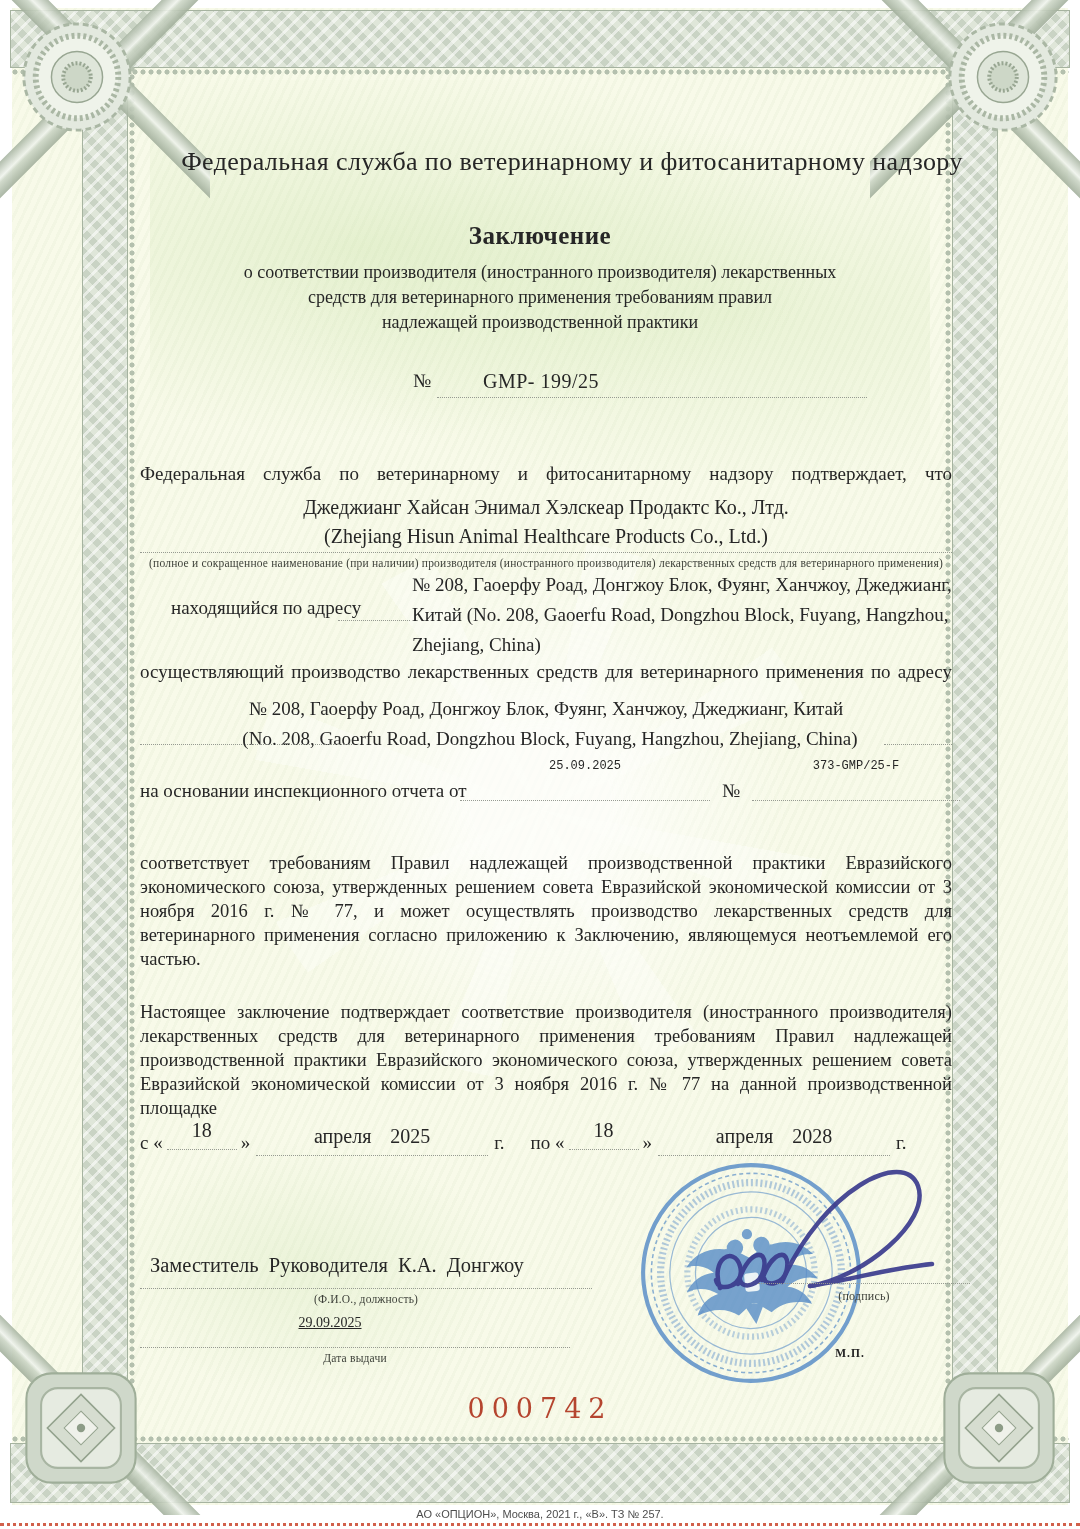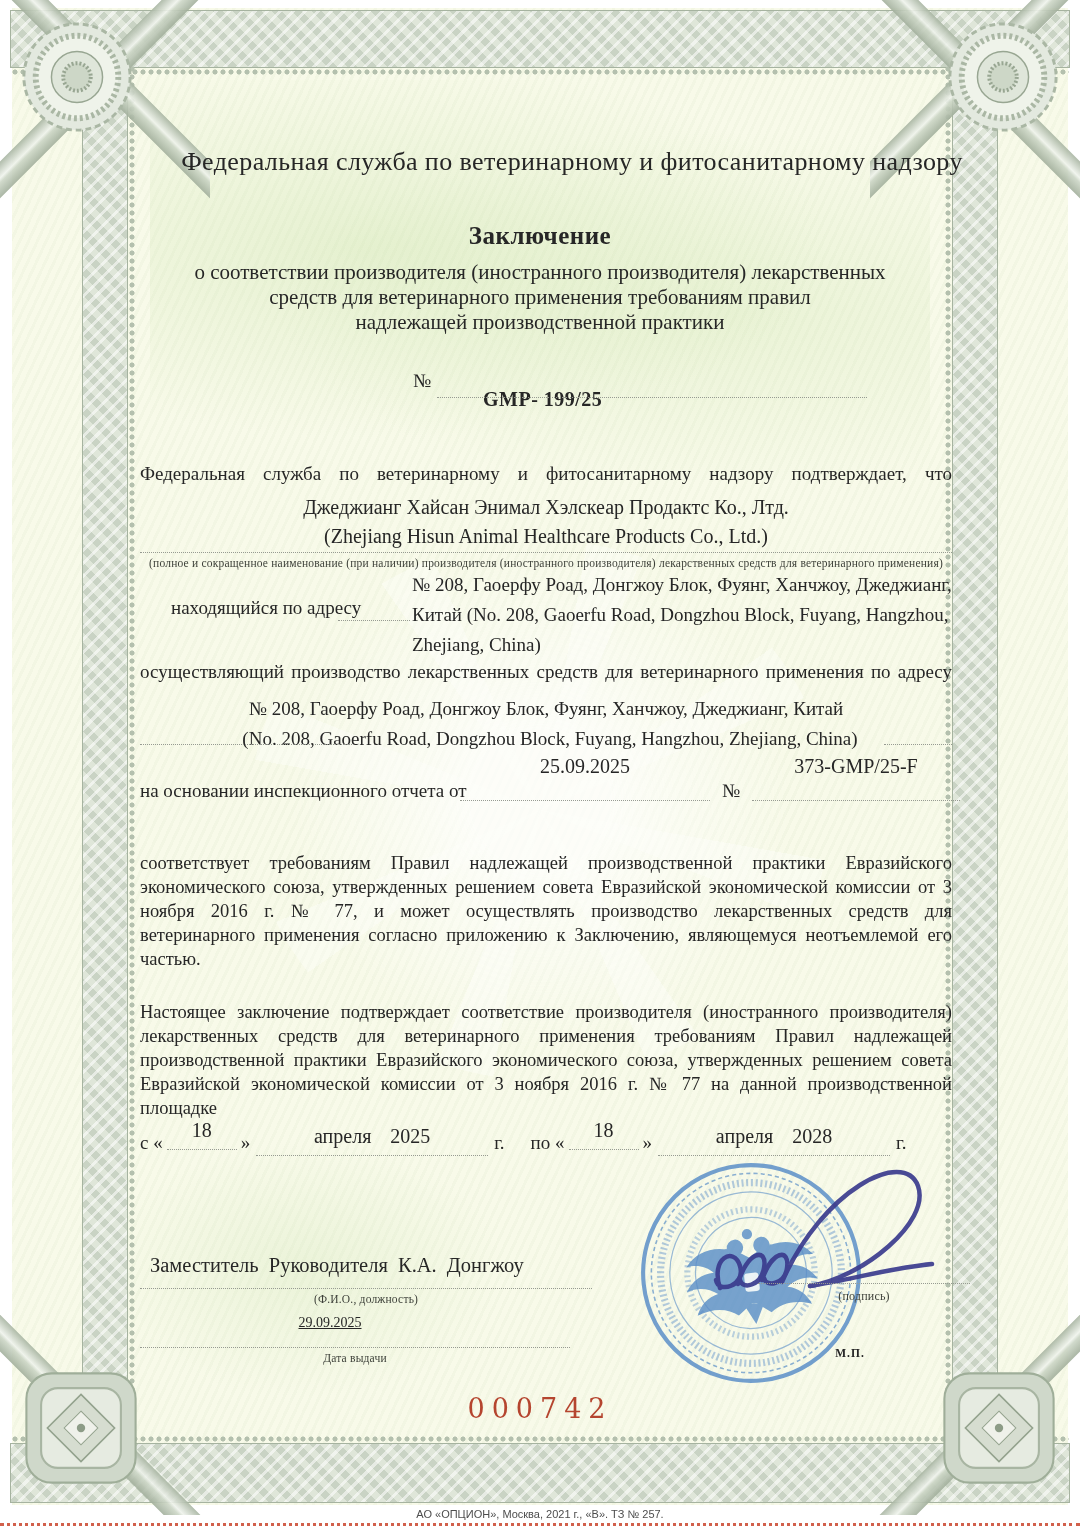--- a/index.html
+++ b/index.html
@@ -83,40 +83,40 @@
   
   .doc { font-size:19px; line-height:24px; }
   .center { text-align:center; }
   .just { text-align:justify; }
   .just-full { text-align:justify; text-align-last:justify; }
   .dotted { border-top:1px dotted #979b92; height:0; }
   .caption { font-size:11.5px; color:#3d4039; letter-spacing:.2px; }
 
   .agency   { left:0; width:1080px; top:150px; font-size:26px; letter-spacing:.4px;margin-left:32px; }
   .title    { left:0; width:1080px; top:222px; font-size:25px; font-weight:bold; letter-spacing:.5px; }
-  .subtitle { left:140px; width:800px; top:260px; font-size:21px; line-height:25px; }
+  .subtitle { left:140px; width:800px; top:260px; font-size:18px; line-height:25px; }
 
   .num-label { left:413px; top:370px; font-size:19px; }
-  .num-value { left:483px; top:388px; font-size:20px; font-weight:bold; letter-spacing:.5px; }
+  .num-value { left:483px; top:370px; font-size:20px; font-weight:normal; letter-spacing:.5px; }
 
   .confirm  { left:140px; width:812px; top:462px; }
   .company-ru { left:140px; width:812px; top:496px; font-size:20px; }
   .company-en { left:140px; width:812px; top:525px; font-size:20px; }
   .company-cap { left:140px; width:812px; top:557px; }
 
   .addr-label { left:140px; top:596px;margin-left:31px; }
   .addr-block { left:412px; width:560px; top:570px; line-height:30px; }
 
   .prod-line { left:140px; width:812px; top:660px; }
   .prod-ru { left:140px; width:812px; top:697px; }
   .prod-en { left:144px; width:812px; top:727px; }
 
   .report-label { left:140px; top:779px; }
   .slot { position:absolute; border-bottom:1px dotted #979b92; text-align:center; }
-  .slot .val { position:relative; top:-2px; font-size:20px; }
+  .slot .val { position:relative; top:-2px; font-size:12px;font-family:Liberation Mono, monospace; }
   .slot.rep-date { left:460px; top:757px; width:250px; height:44px; }
   .rep-no-label { left:722px; top:779px; }
   .slot.rep-num  { left:752px; top:757px; width:208px; height:44px; }
 
   .para1 { left:140px; width:812px; top:851px; font-size:18.5px; line-height:24px; word-spacing:2px; }
   .para2 { left:140px; width:812px; top:1000px; font-size:18.5px; line-height:24px; word-spacing:2px; }
 
   .validity { left:140px; top:1120px; width:830px; font-size:19px; height:44px; }
   .validity .v-lbl { display:inline-block; vertical-align:bottom; padding-bottom:2px; }
   .v-slot { display:inline-block; vertical-align:bottom; border-bottom:1px dotted #979b92; text-align:center; }

